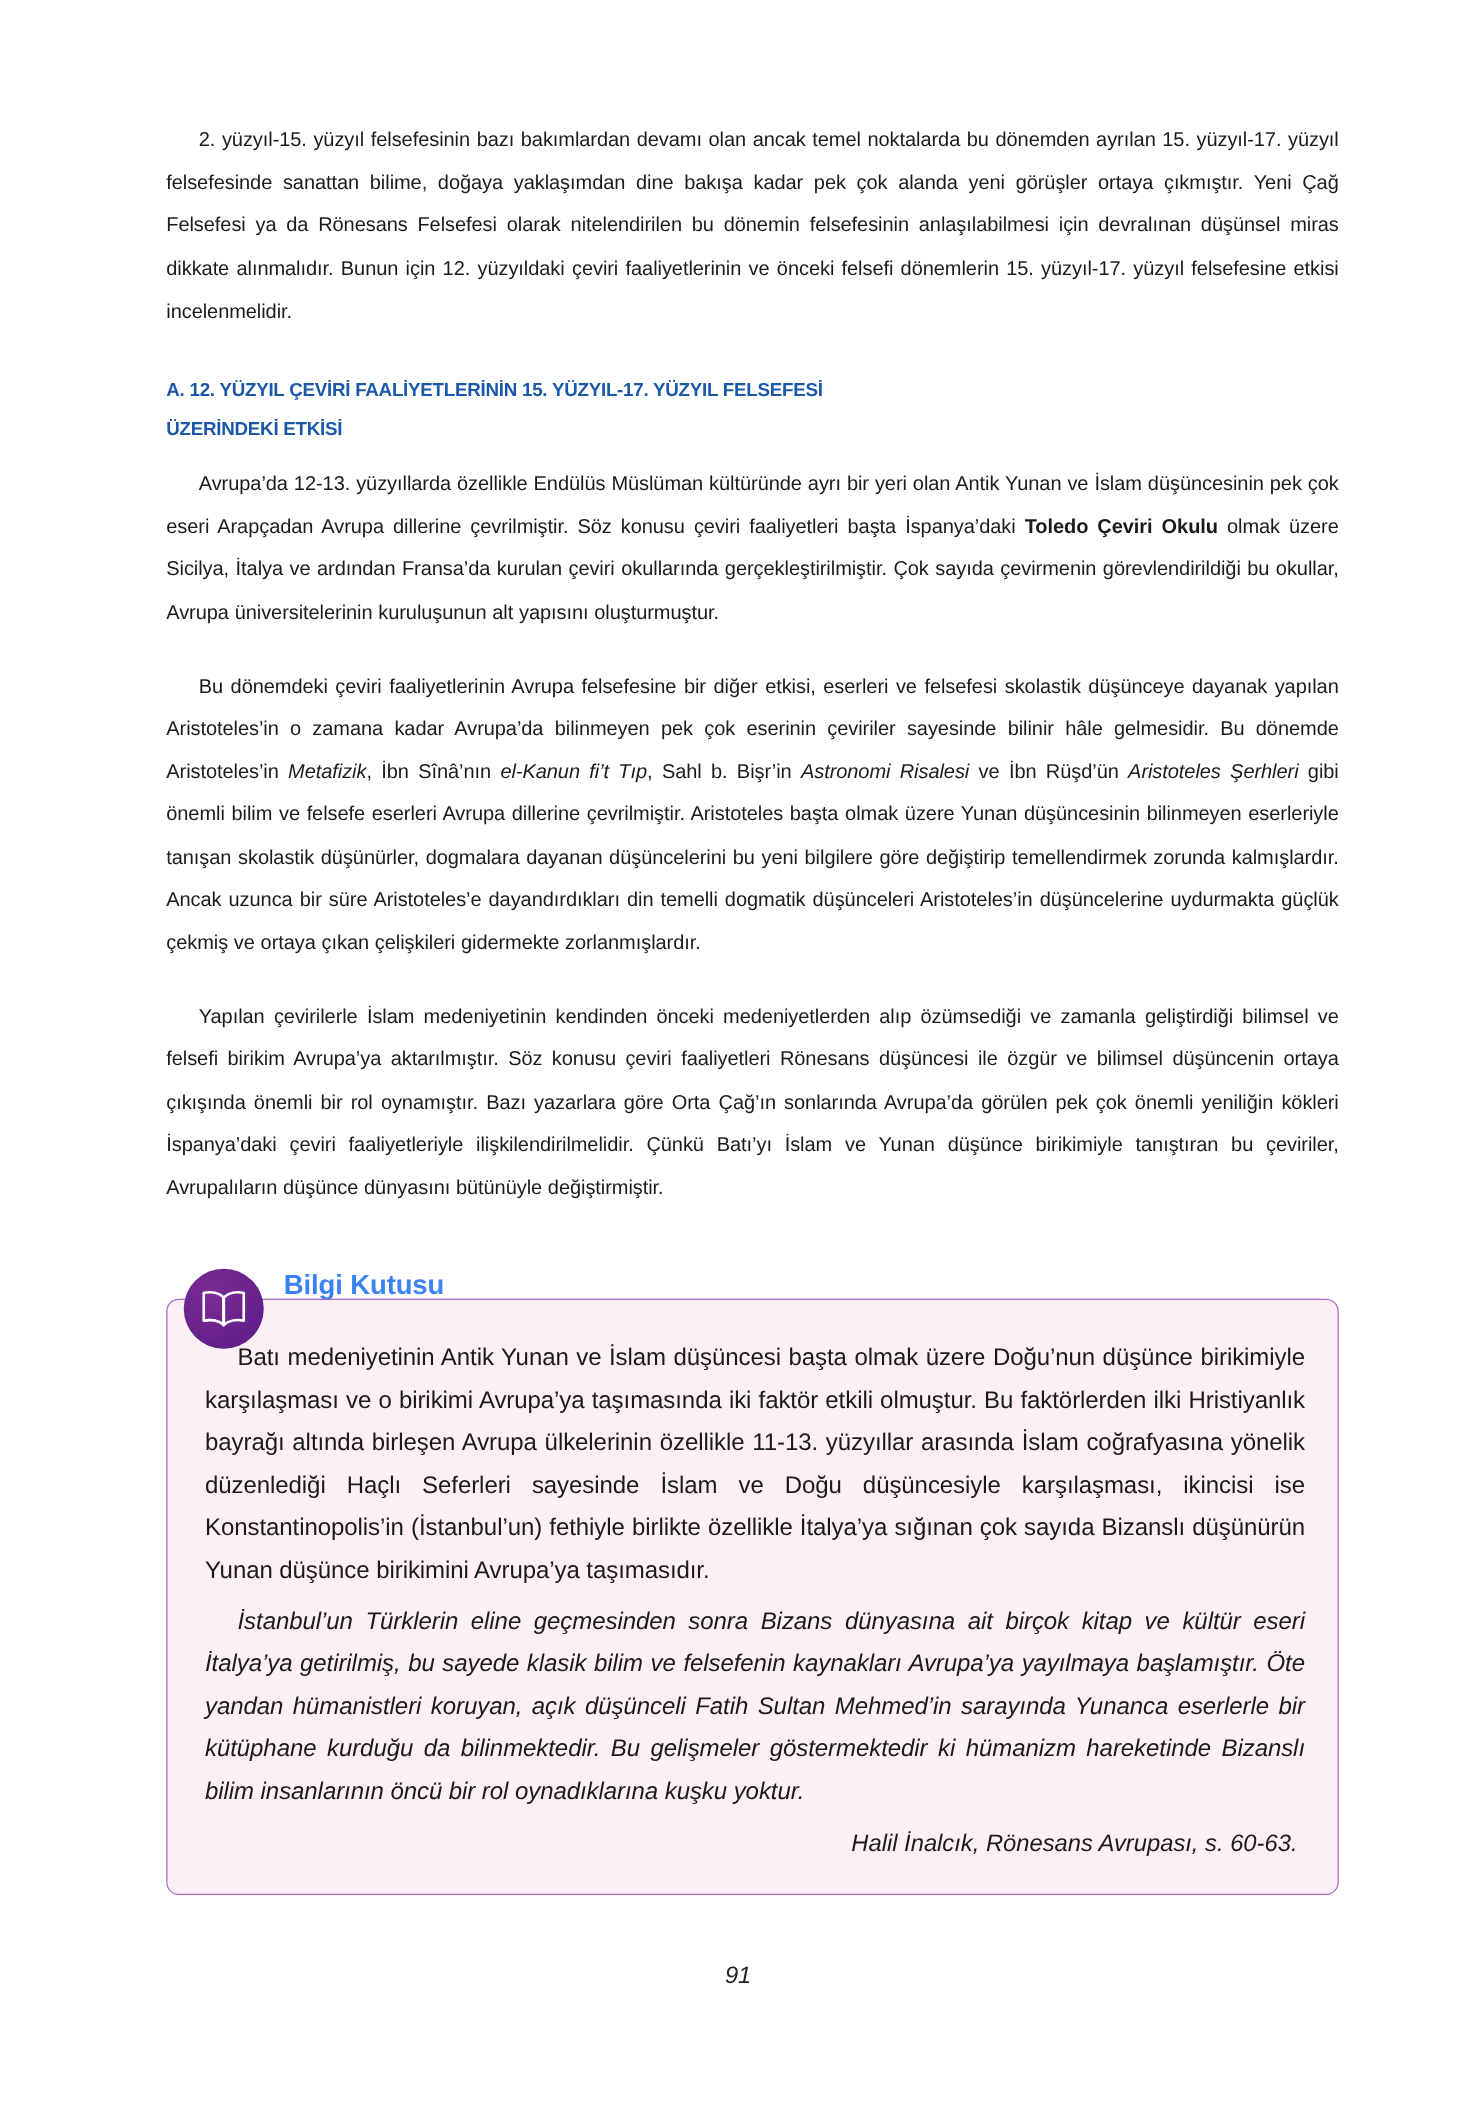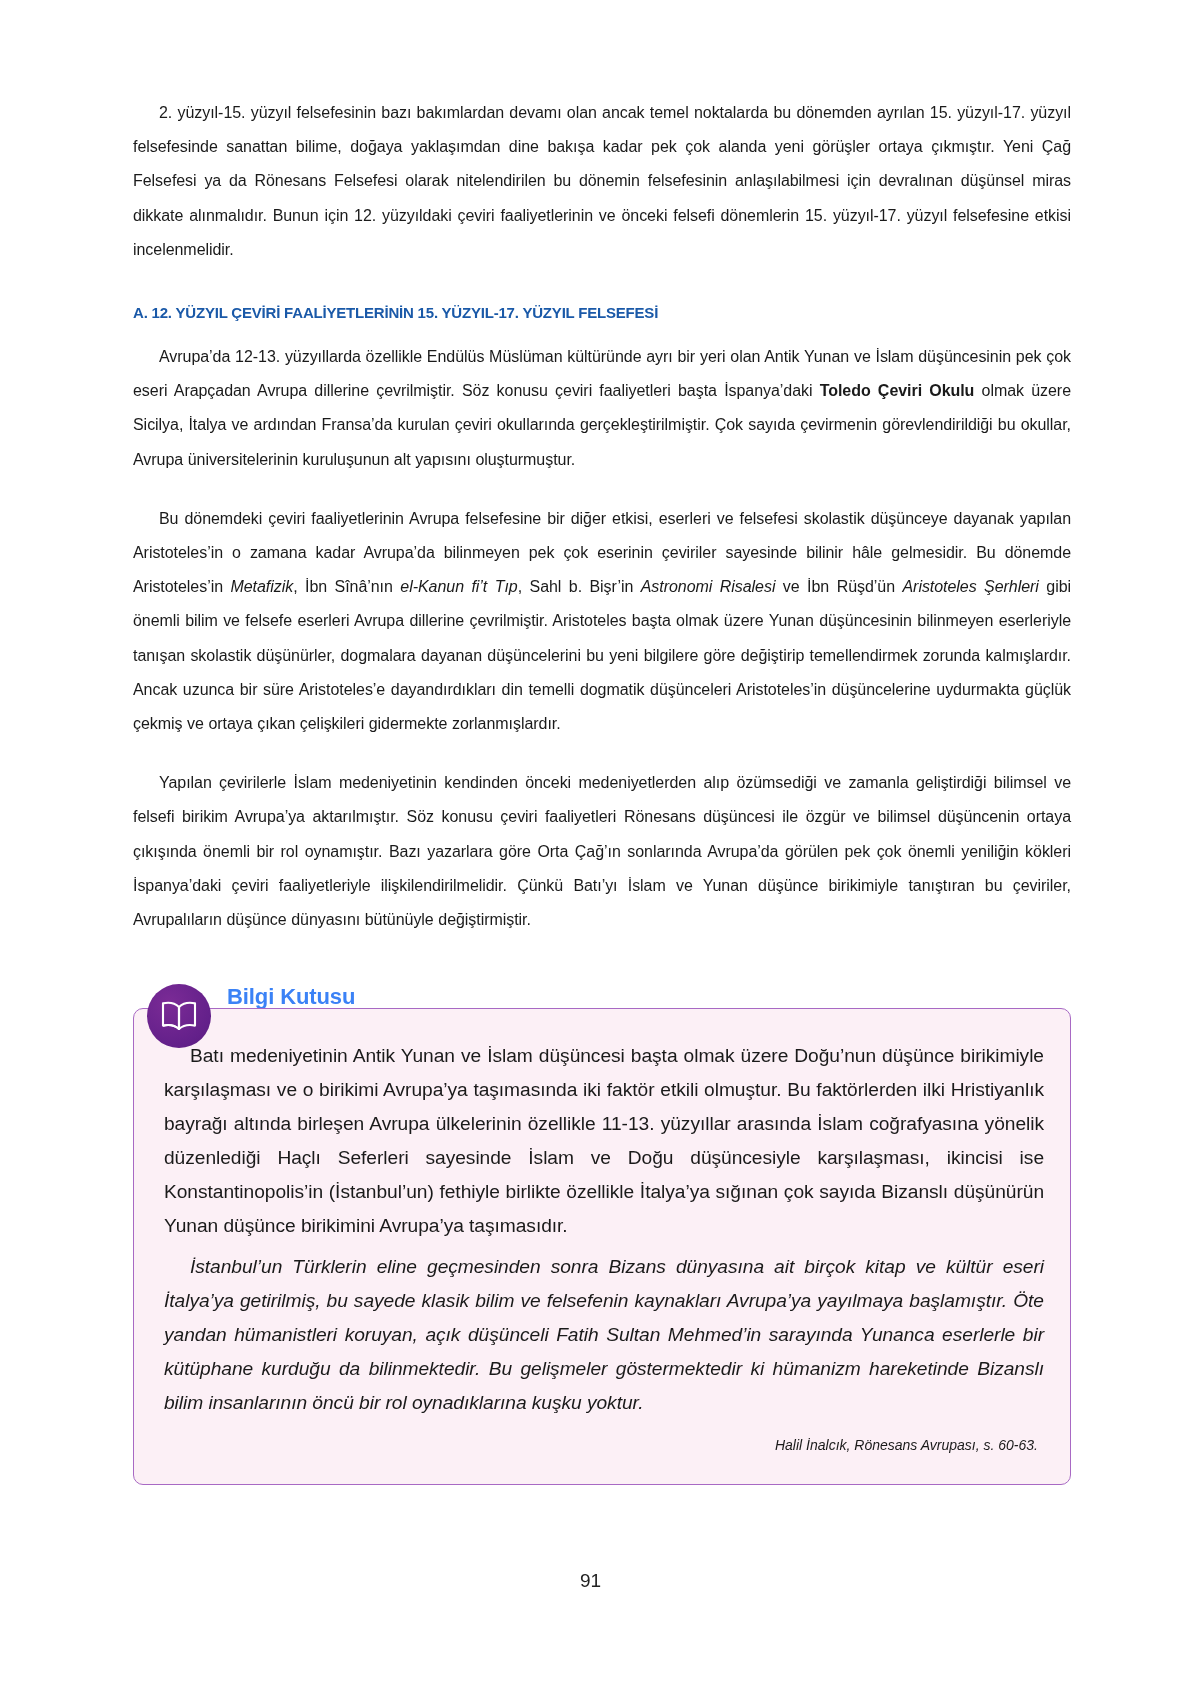--- a/index.html
+++ b/index.html
@@ -98,49 +98,51 @@
     margin: 0;
     font-size: 19.2px;
     line-height: 34px;
     text-align: justify;
     text-indent: 26px;
     letter-spacing: -0.05px;
   }
   .info-box p.box-par + p.box-par { margin-top: 7px; font-style: italic; }
   .box-source {
     margin-top: 10px;
-    font-size: 14px;
+    font-size: 19px;
     line-height: 30px;
     font-style: italic;
     text-align: right;
     padding-right: 6px;
   }
   .box-source div { display: block; }
 
   .page-number {
     position: absolute;
     left: 0;
     right: 0;
     top: 1570px;
     text-align: center;
     font-size: 19px;
     color: #222;
+    font-style: italic;
   }
   b.bold { font-weight: bold; }
   i.ital { font-style: italic; }
 </style>
 </head>
 <body>
 
 <div class="page">
 
   <p class="body-par">2. yüzyıl-15. yüzyıl felsefesinin bazı bakımlardan devamı olan ancak temel noktalarda bu dönemden ayrılan 15. yüzyıl-17. yüzyıl felsefesinde sanattan bilime, doğaya yaklaşımdan dine bakışa kadar pek çok alanda yeni görüşler ortaya çıkmıştır. Yeni Çağ Felsefesi ya da Rönesans Felsefesi olarak nitelendirilen bu dönemin felsefesinin anlaşılabilmesi için devralınan düşünsel miras dikkate alınmalıdır. Bunun için 12. yüzyıldaki çeviri faaliyetlerinin ve önceki felsefi dönemlerin 15. yüzyıl-17. yüzyıl felsefesine etkisi incelenmelidir.</p>
 
   <h2 class="section-heading">
     <span class="ind">A. 12. YÜZYIL ÇEVİRİ FAALİYETLERİNİN 15. YÜZYIL-17. YÜZYIL FELSEFESİ</span>
+    <span class="ind">ÜZERİNDEKİ ETKİSİ</span>
   </h2>
 
   <p class="body-par">
     <span>Avrupa’da 12-13. yüzyıllarda özellikle Endülüs Müslüman kültüründe ayrı bir yeri olan Antik Yunan ve İslam düşüncesinin pek çok eseri Arapçadan Avrupa dillerine çevrilmiştir. Söz konusu çeviri faaliyetleri başta İspanya’daki </span><b class="bold">Toledo Çeviri Okulu</b><span> olmak üzere Sicilya, İtalya ve ardından Fransa’da kurulan çeviri okullarında gerçekleştirilmiştir. Çok sayıda çevirmenin görevlendirildiği bu okullar, Avrupa üniversitelerinin kuruluşunun alt yapısını oluşturmuştur.</span>
   </p>
 
   <p class="body-par">
     <span>Bu dönemdeki çeviri faaliyetlerinin Avrupa felsefesine bir diğer etkisi, eserleri ve felsefesi skolastik düşünceye dayanak yapılan Aristoteles’in o zamana kadar Avrupa’da bilinmeyen pek çok eserinin çeviriler sayesinde bilinir hâle gelmesidir. Bu dönemde Aristoteles’in </span><i class="ital">Metafizik</i><span>, İbn Sînâ’nın </span><i class="ital">el-Kanun fi’t Tıp</i><span>, Sahl b. Bişr’in </span><i class="ital">Astronomi Risalesi</i><span> ve İbn Rüşd’ün </span><i class="ital">Aristoteles Şerhleri</i><span> gibi önemli bilim ve felsefe eserleri Avrupa dillerine çevrilmiştir. Aristoteles başta olmak üzere Yunan düşüncesinin bilinmeyen eserleriyle tanışan skolastik düşünürler, dogmalara dayanan düşüncelerini bu yeni bilgilere göre değiştirip temellendirmek zorunda kalmışlardır. Ancak uzunca bir süre Aristoteles’e dayandırdıkları din temelli dogmatik düşünceleri Aristoteles’in düşüncelerine uydurmakta güçlük çekmiş ve ortaya çıkan çelişkileri gidermekte zorlanmışlardır.</span>
   </p>
 

